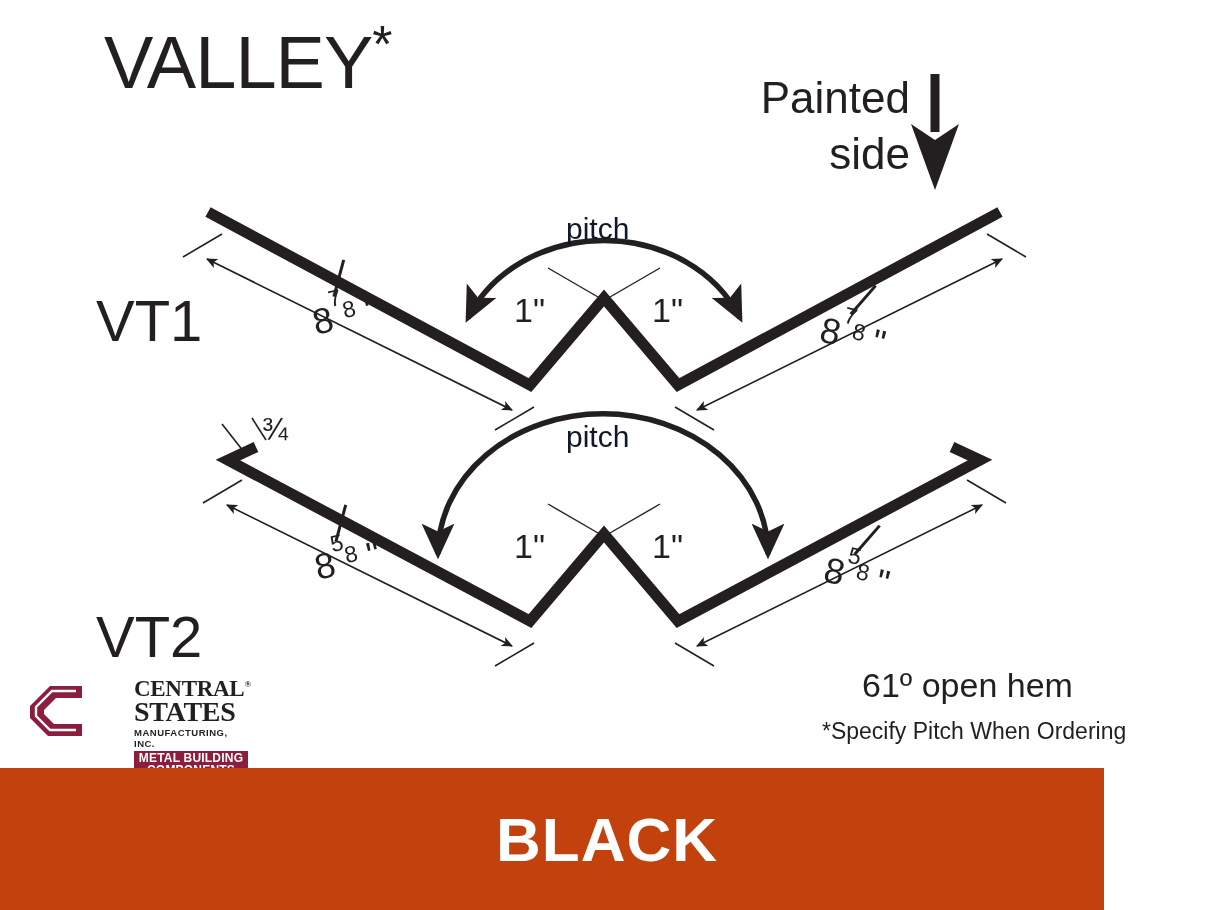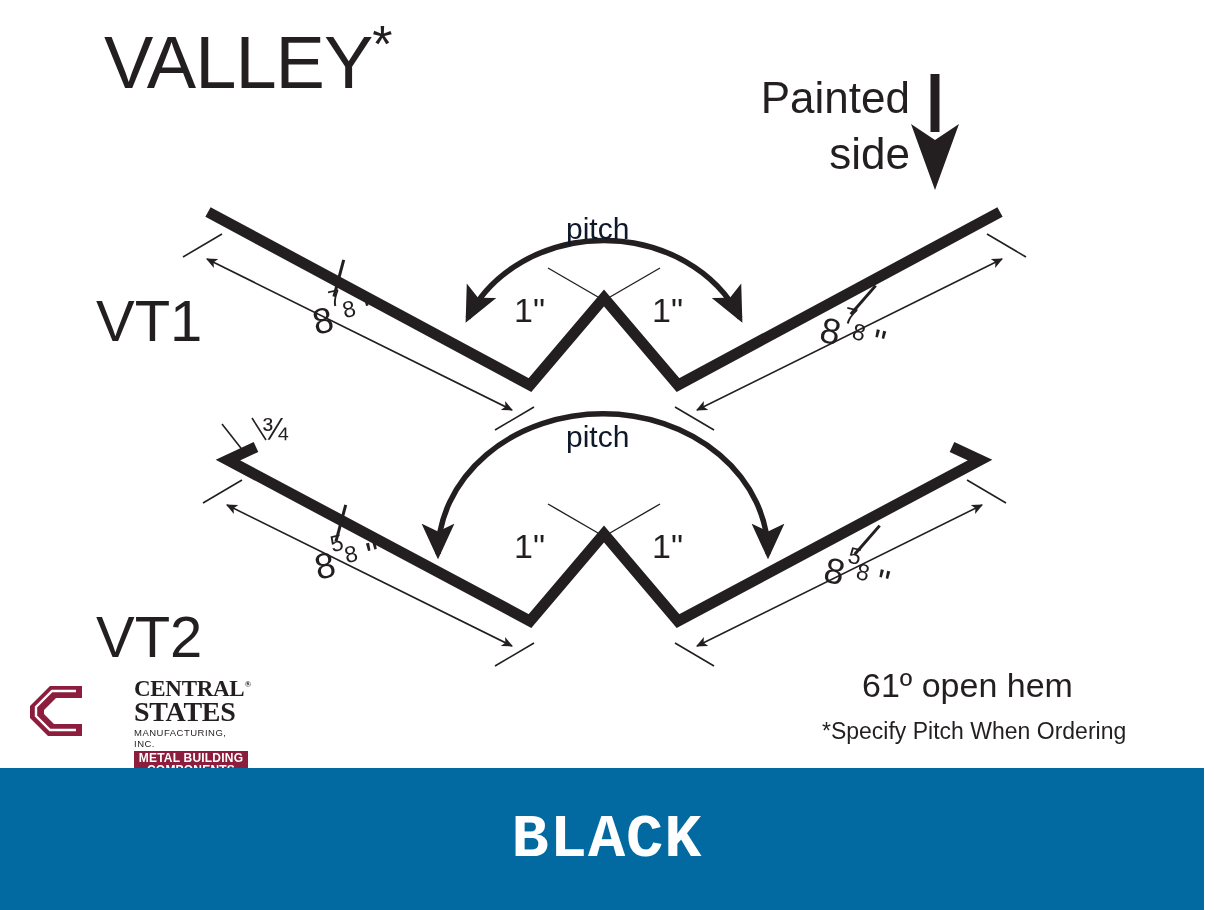--- a/index.html
+++ b/index.html
@@ -170,21 +170,21 @@
     letter-spacing: -0.3px;
   }
   .logo-central { font-size: 23px; }
   .logo-states  { font-size: 28px; }
   .logo-central .reg {
     font-size: 9px;
     vertical-align: super;
   }
   .logo-mfg {
     font-family: "Liberation Sans", sans-serif;
-    font-weight: normal;
+    font-weight: bold;
     font-size: 9.5px;
     letter-spacing: 0.5px;
     color: #231f20;
     margin-top: 2px;
   }
   .logo-bar {
     margin-top: 2px;
     background: #8c1d3d;
     color: #ffffff;
     font-family: "Liberation Sans", sans-serif;
@@ -194,24 +194,23 @@
     text-align: center;
     padding: 1.5px 2px;
     line-height: 1;
   }
 
   
   .banner {
     position: absolute;
     left: 0;
     top: 768px;
-    width: 1204px;
+    width: 1104px;
     height: 142px;
-    background: #0369a1;
-    font-family: Liberation Mono, monospace;
+    background: #c2410c;
   }
   .banner-text {
     position: absolute;
     left: 0;
     top: 0;
     width: 1214px;
     height: 142px;
     display: flex;
     align-items: center;
     justify-content: center;

